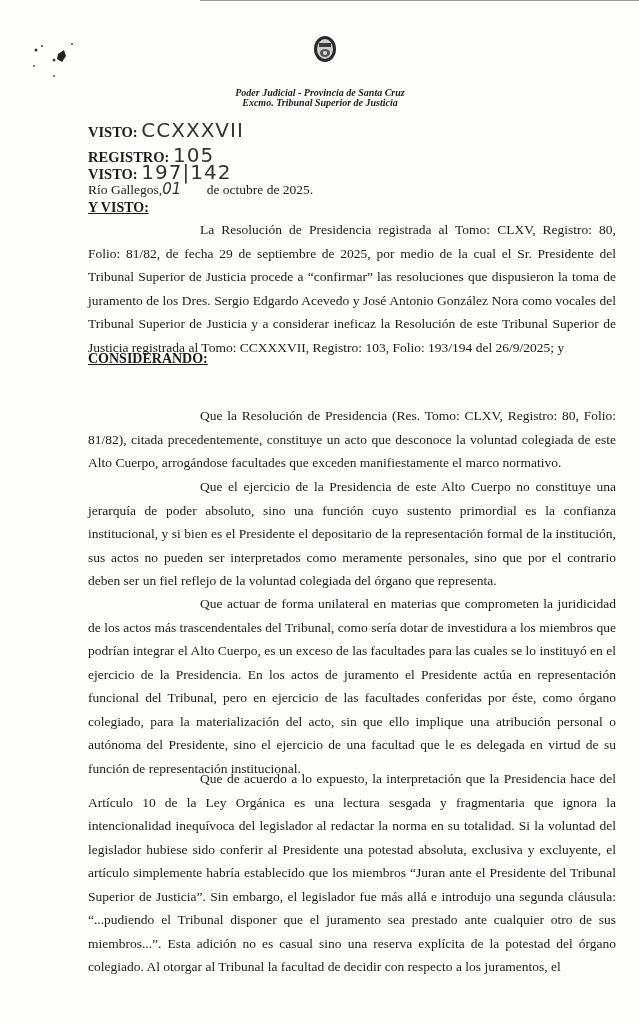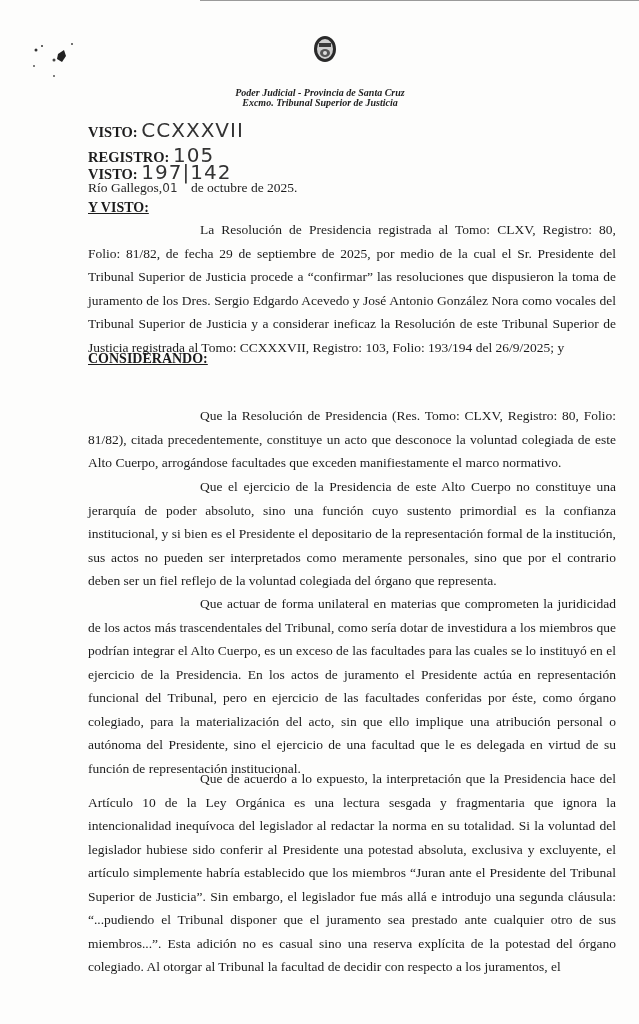--- a/index.html
+++ b/index.html
@@ -9,21 +9,21 @@
   }
   .scan-top { position: absolute; left: 200px; top: 0; width: 439px; height: 1px; background: #9a9a9a; }
   .specks { position: absolute; left: 28px; top: 40px; width: 60px; height: 40px; }
   .seal { position: absolute; left: 312px; top: 34px; width: 26px; height: 32px; }
   .header-text { position: absolute; left: 220px; top: 88px; width: 200px; text-align: center;
     font-style: italic; font-weight: bold; font-size: 10px; line-height: 10px; color: #222; }
   .meta { position: absolute; left: 88px; font-weight: bold; font-size: 14.5px; }
   .meta .hand { font-family: "DejaVu Sans", sans-serif; font-weight: normal; font-size: 20px; letter-spacing: 1px; color: #333; }
   .m1 { top: 118px; } .m2 { top: 143px; } .m3 { top: 160px; }
   .date { position: absolute; left: 88px; top: 180px; font-size: 13.5px; }
-  .date .hand { font-family: "DejaVu Sans", sans-serif; font-size: 12px; color: #333; margin-right: 10px; }
+  .date .hand { font-family: "DejaVu Sans", sans-serif; font-size: 15px; color: #333; margin-right: 22px; font-style: italic; }
   .heading { position: absolute; left: 88px; font-weight: bold; text-decoration: underline; font-size: 14px; }
   .h1 { top: 200px; } .h2 { top: 351px; }
   .para { position: absolute; left: 88px; width: 528px; font-size: 13.5px; line-height: 23.5px;
     text-align: justify; text-indent: 112px; }
   .p0 { top: 218px; }
   .p1 { top: 404px; }
   .p2 { top: 475px; }
   .p3 { top: 592px; }
   .p4 { top: 767px; }
 </style>

